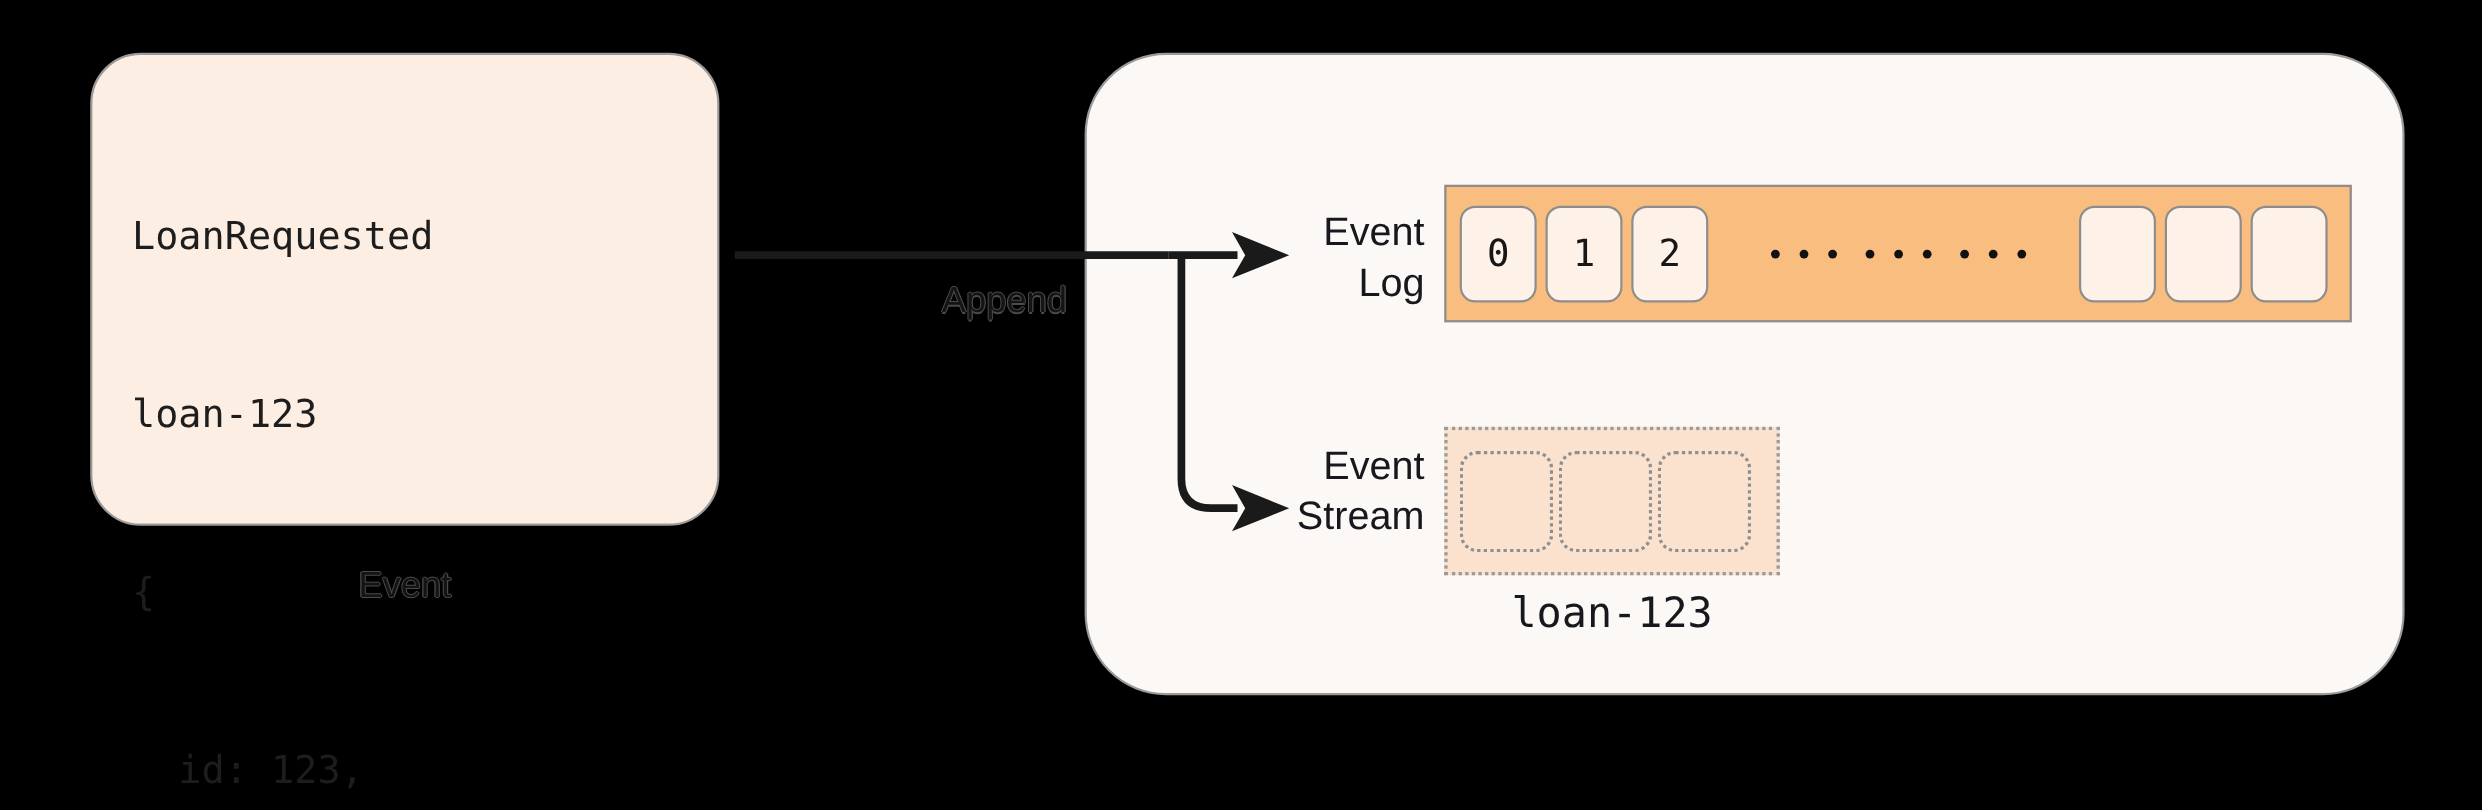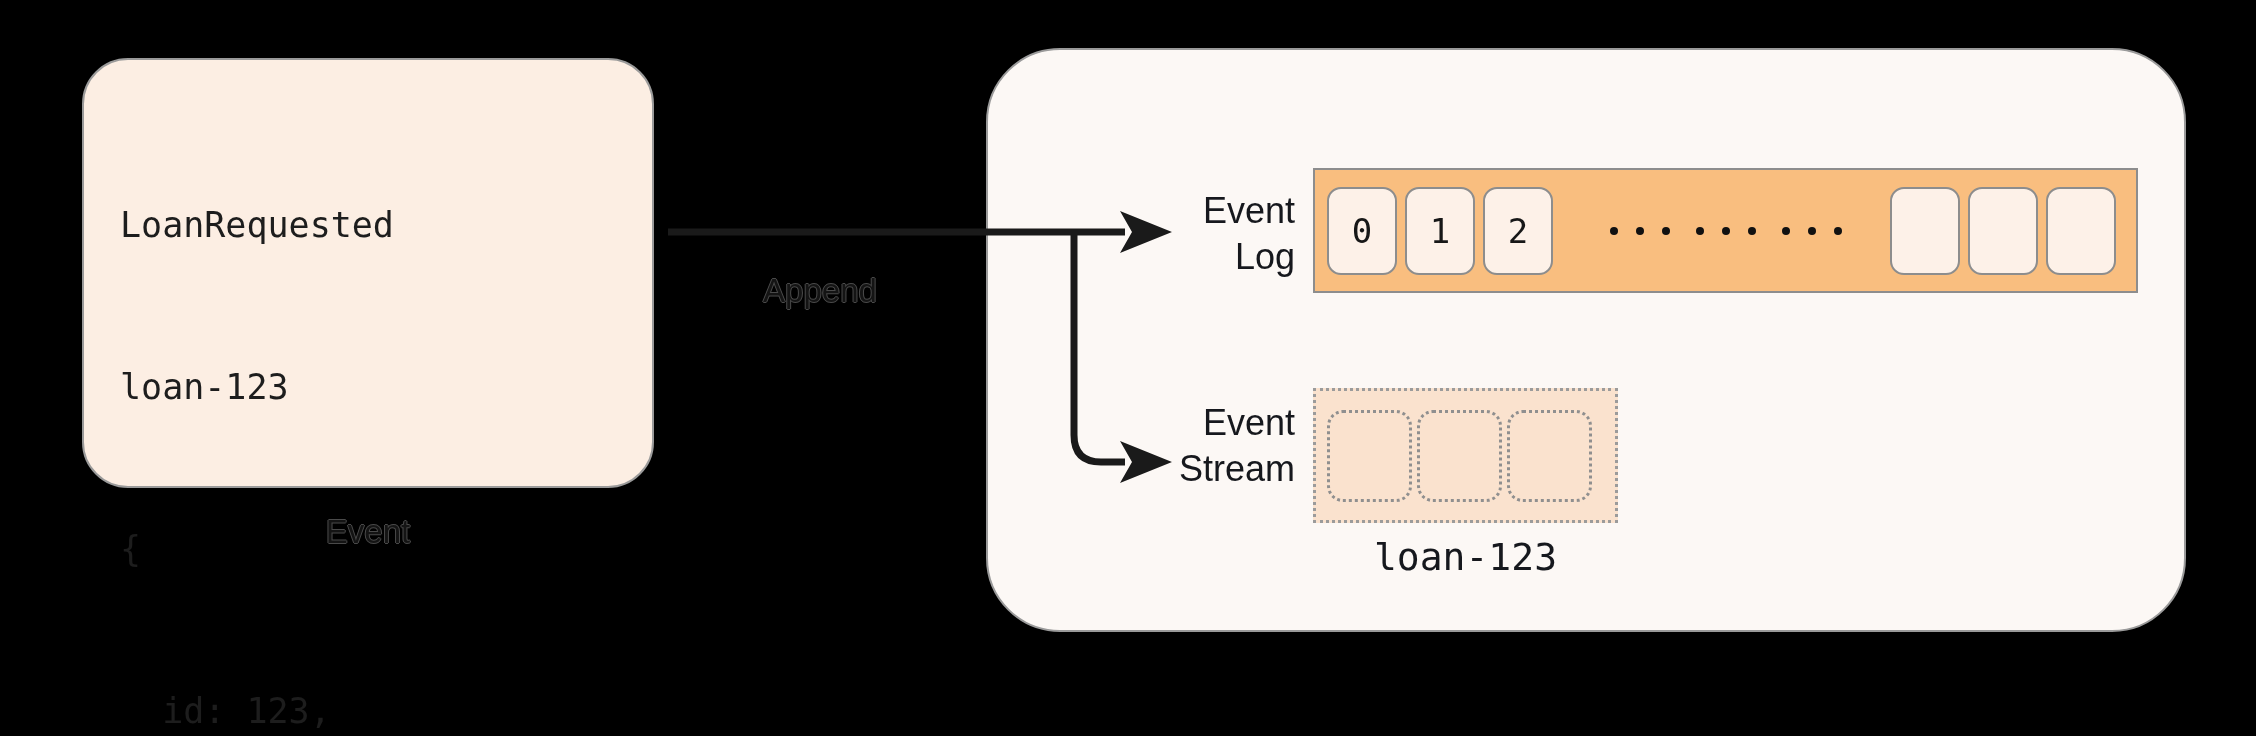--- a/index.html
+++ b/index.html
@@ -13,21 +13,21 @@
     height: 736px;
     background: #000000;
     overflow: hidden;
     font-family: "Liberation Sans", sans-serif;
   }
 
   
   #event-card {
     position: absolute;
     left: 82px;
-    top: 58px;
+    top: 48px;
     width: 572px;
     height: 430px;
     background: #FCEEE3;
     border: 2px solid #9a9a9a;
     border-radius: 46px;
     box-sizing: border-box;
   }
   #event-card-body {
     position: absolute;
     left: 36px;
@@ -176,23 +176,23 @@
   
   #arrows {
     position: absolute;
     left: 0; top: 0;
     width: 2256px; height: 736px;
     pointer-events: none;
   }
   #append-label {
     position: absolute;
     left: 670px;
-    top: 272px;
+    top: 254px;
     width: 300px;
-    text-align: center;
+    text-align: right;
     font-size: 33px;
     color: #141414;
     text-shadow:
        1px 0 0 #4a4a4a, -1px 0 0 #4a4a4a,
        0 1px 0 #4a4a4a, 0 -1px 0 #4a4a4a;
   }
 </style>
 </head>
 <body>
 

